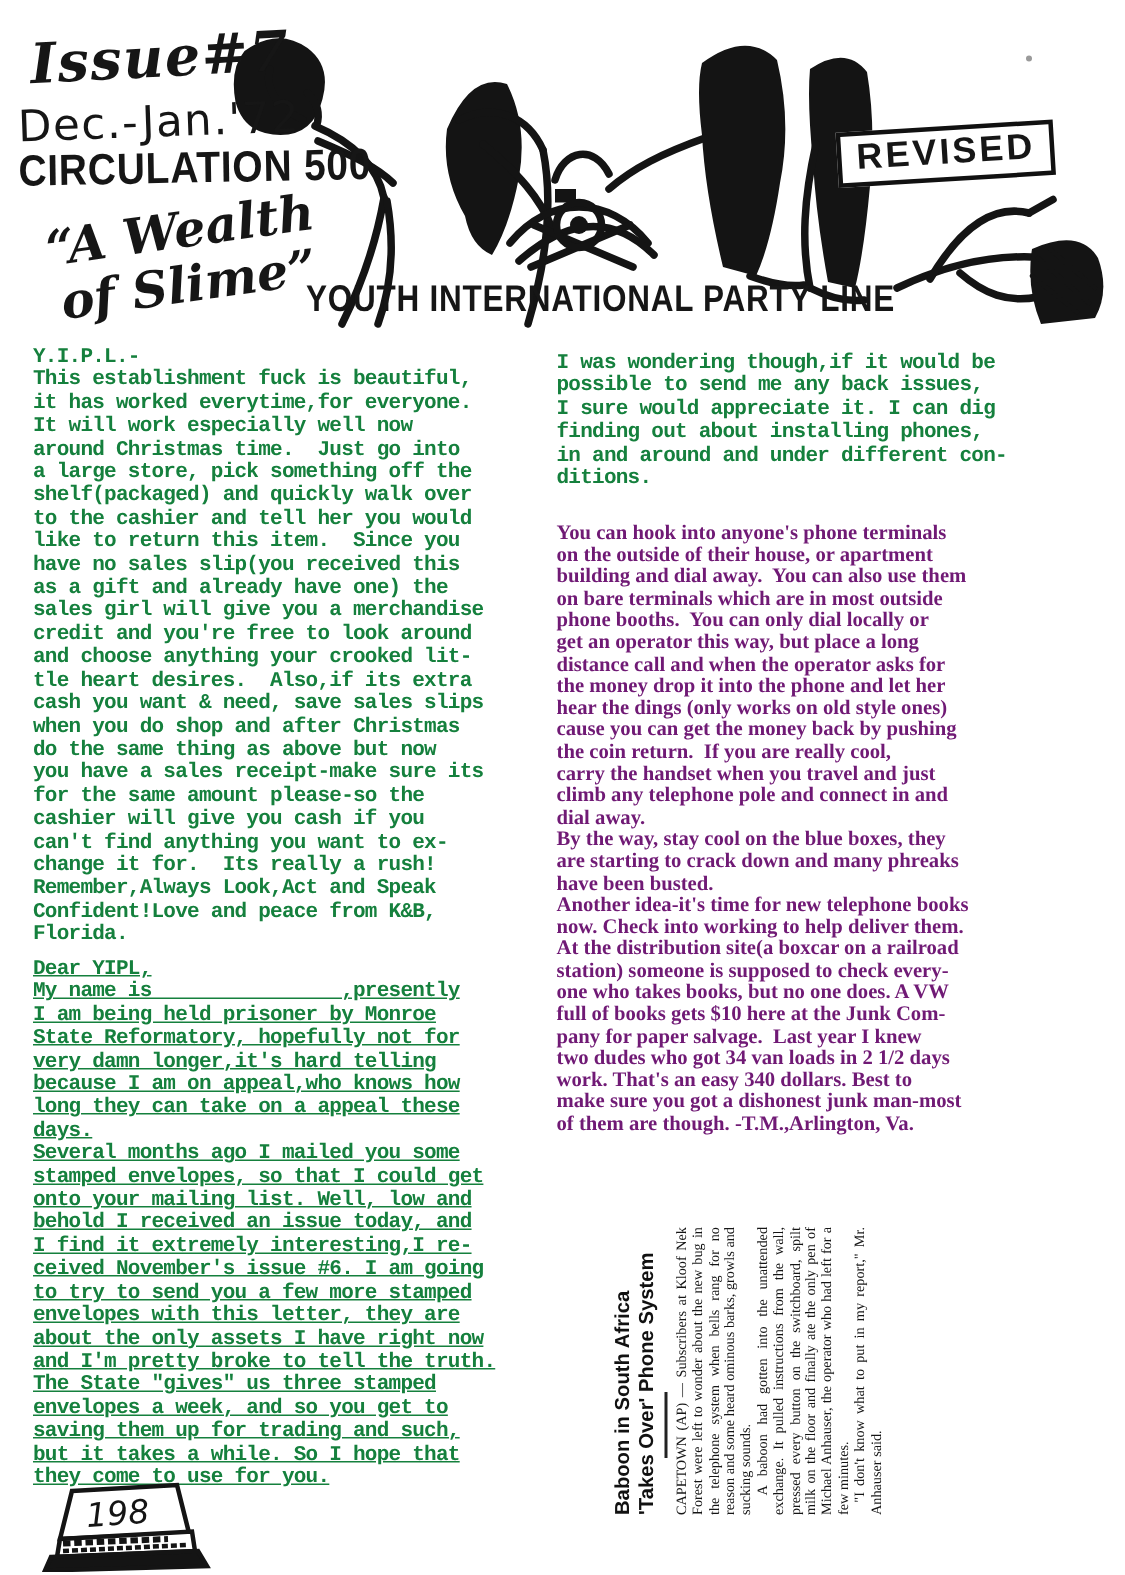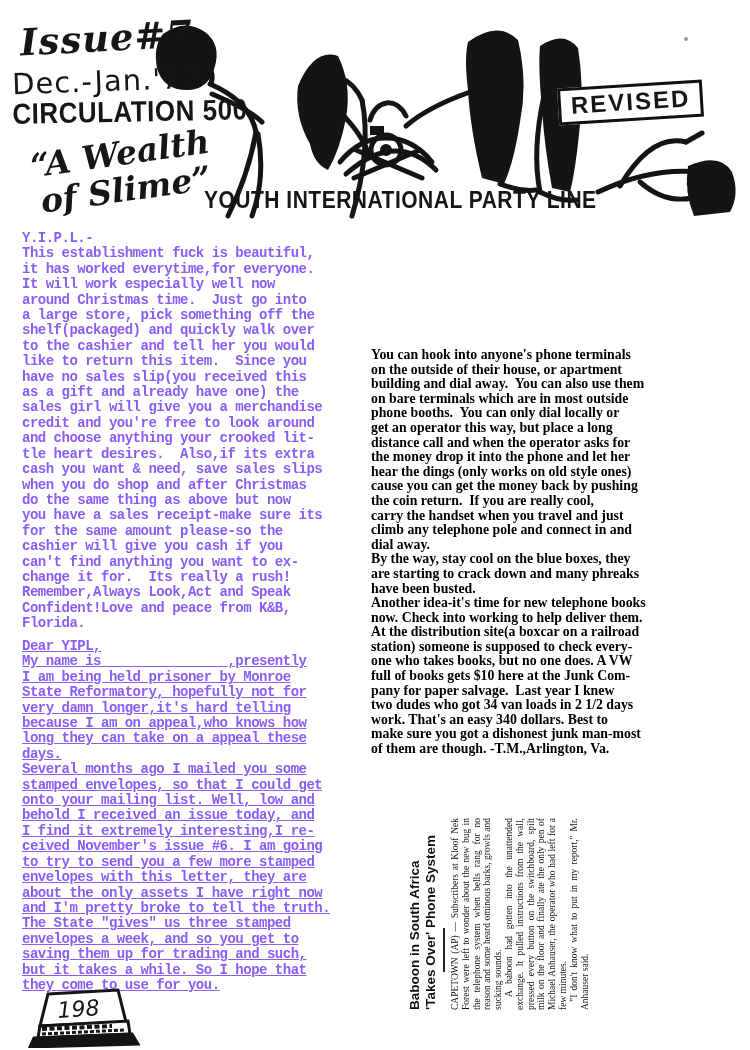--- a/index.html
+++ b/index.html
@@ -1,23 +1,23 @@
 <!DOCTYPE html>
 <html><head>
 <meta charset="utf-8">
 <style>
   html,body{margin:0;padding:0;background:#888;}
   .page{position:relative;width:750px;height:1050px;background:#ffffff;overflow:hidden;
         font-family:"Liberation Mono",monospace;color:#161616;}
   .abs{position:absolute;}
   pre{margin:0;white-space:pre;}
   .mono{font-family:"Liberation Mono","DejaVu Sans Mono",monospace;font-size:14px;line-height:15.4px;
-        font-weight:bold;color:#8b5cf6;letter-spacing:-0.5px;}
+        font-weight:bold;color:#15803d;letter-spacing:-0.5px;}
   .boldtype{font-family:"Liberation Serif","DejaVu Serif",serif;font-weight:bold;font-size:13.8px;
-        line-height:14.6px;color:#000000;}
+        line-height:14.6px;color:#701a75;}
   
   .issue{left:20px;top:16px;font-family:"DejaVu Serif",serif;font-style:italic;font-weight:bold;
         font-size:37px;transform:rotate(-3deg);letter-spacing:1px;}
   .date{left:12px;top:64px;font-family:"DejaVu Sans",sans-serif;font-size:29px;
         transform:rotate(-2deg);letter-spacing:1px;}
   .circ{left:12px;top:97px;font-family:"Liberation Sans",sans-serif;font-weight:bold;font-size:26px;
         transform:scaleY(1.12) rotate(-1deg);transform-origin:left top;letter-spacing:0.5px;}
   .slogan1{left:30px;top:134px;font-family:"DejaVu Serif",serif;font-style:italic;font-weight:bold;
         font-size:33px;transform:rotate(-8deg);}
   .slogan2{left:40px;top:170px;font-family:"DejaVu Serif",serif;font-style:italic;font-weight:bold;
@@ -137,20 +137,26 @@
 to try to send you a few more stamped
 envelopes with this letter, they are
 about the only assets I have right now
 and I'm pretty broke to tell the truth.
 The State "gives" us three stamped
 envelopes a week, and so you get to
 saving them up for trading and such,
 but it takes a while. So I hope that
 they come to use for you.</pre>
 
+  <pre class="abs mono" style="left:371px;top:235px;width:377px;">I was wondering though,if it would be
+possible to send me any back issues,
+I sure would appreciate it. I can dig
+finding out about installing phones,
+in and around and under different con-
+ditions.</pre>
   <pre class="abs boldtype" style="left:371px;top:348px;width:377px;">You can hook into anyone's phone terminals
 on the outside of their house, or apartment
 building and dial away.  You can also use them
 on bare terminals which are in most outside
 phone booths.  You can only dial locally or
 get an operator this way, but place a long
 distance call and when the operator asks for
 the money drop it into the phone and let her
 hear the dings (only works on old style ones)
 cause you can get the money back by pushing

